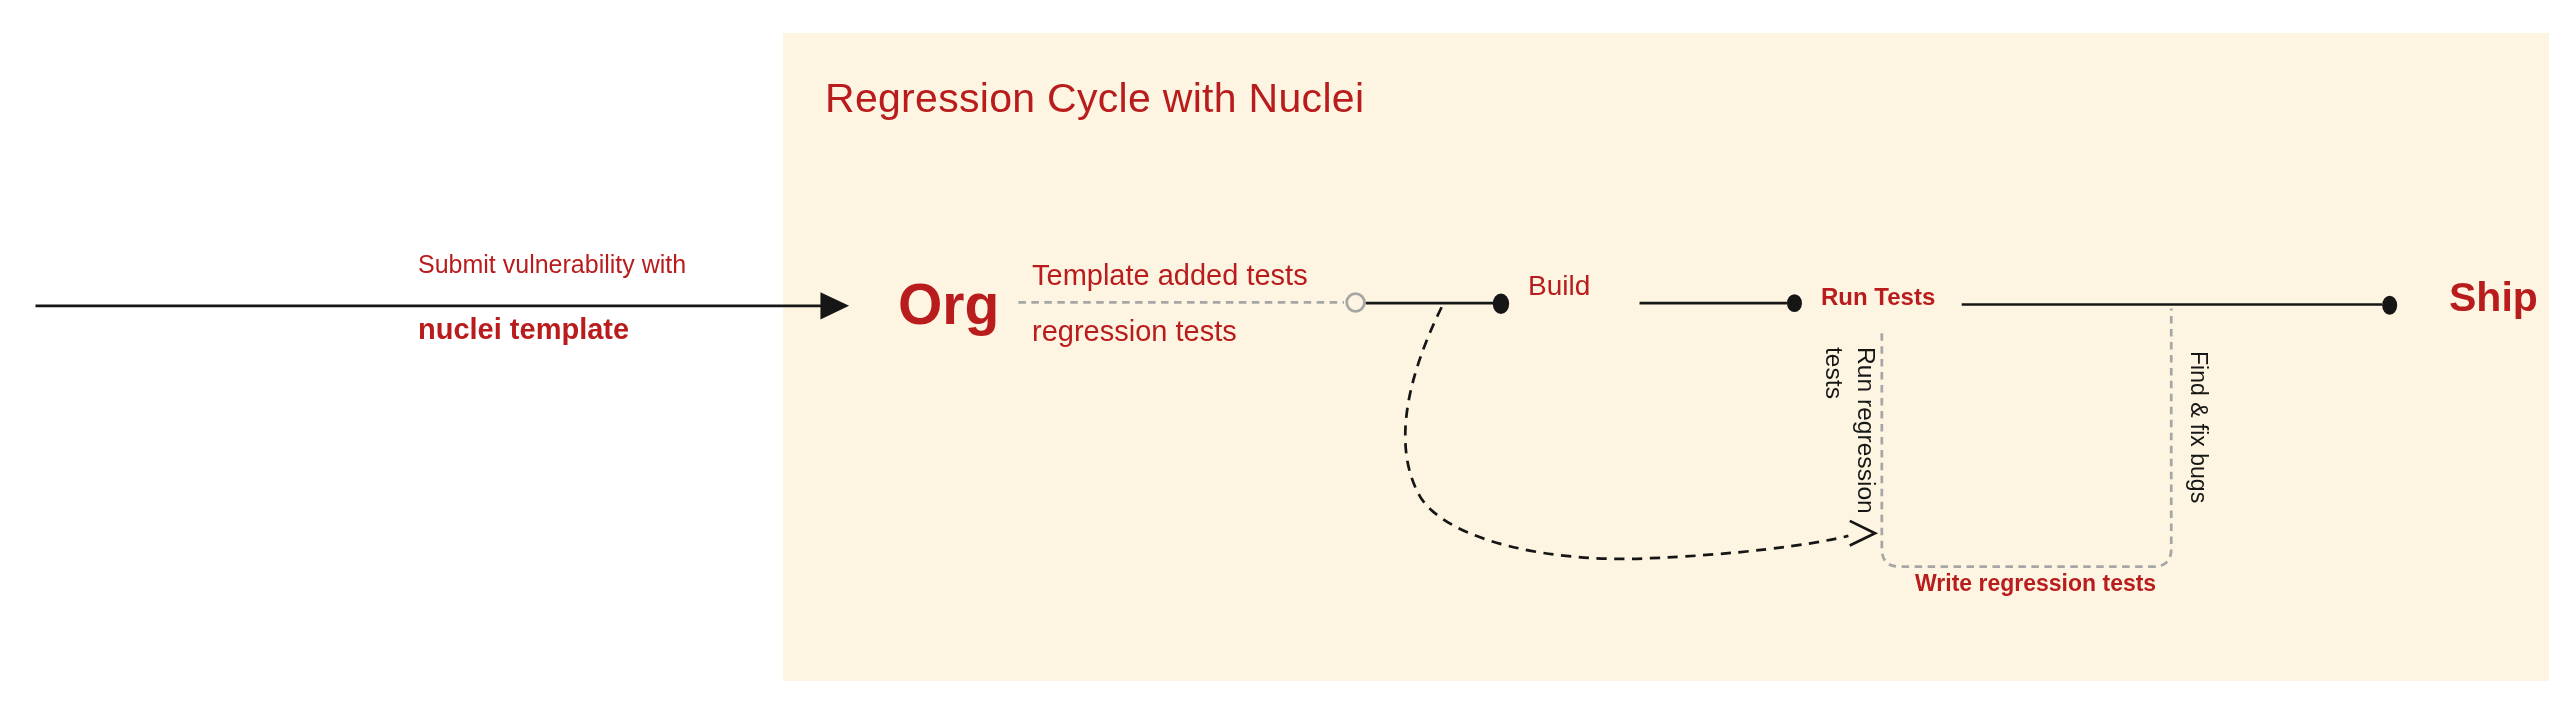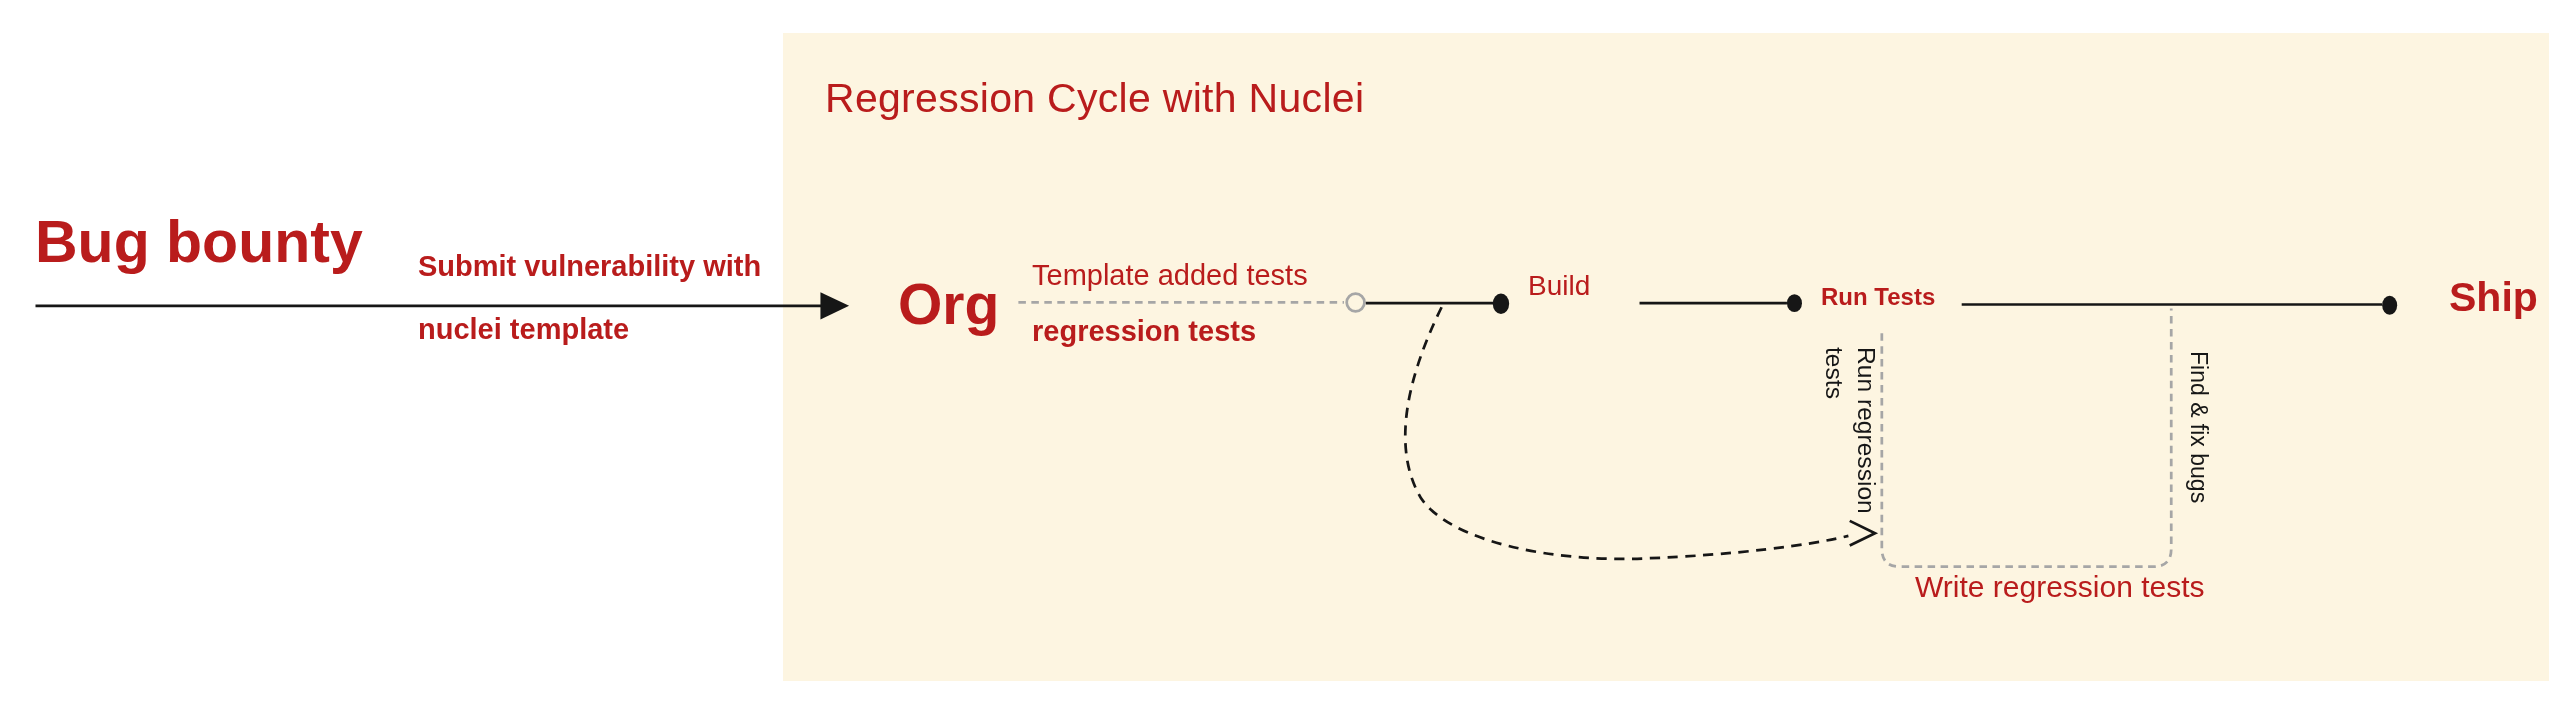--- a/index.html
+++ b/index.html
@@ -25,29 +25,29 @@
   }
   .txt {
     position: absolute;
     white-space: nowrap;
     line-height: 1;
     color: #b91c1c;
   }
   .title        { left: 825px; top: 78px; font-size: 41px; font-weight: 400; letter-spacing: 0.3px; }
   .actor-l1     { left: 35px;  top: 213px; font-size: 59px; font-weight: 700; }
   .actor-l2     { left: 35px;  top: 325px; font-size: 59px; font-weight: 700; }
-  .submit-l1    { left: 418px; top: 252px; font-size: 29px; font-weight: 700; }
+  .submit-l1    { left: 418px; top: 252px; font-size: 25px; font-weight: 400; }
   .submit-l2    { left: 418px; top: 315px; font-size: 29px; font-weight: 700; }
   .org-label    { left: 898px; top: 268px; font-size: 57px; font-weight: 700; margin-top: 8px; }
   .template-l1  { left: 1032px; top: 261px; font-size: 29px; font-weight: 400; }
-  .template-l2  { left: 1032px; top: 317px; font-size: 29px; font-weight: 700; }
+  .template-l2  { left: 1032px; top: 317px; font-size: 29px; font-weight: 400; }
   .build-label  { left: 1528px; top: 272px; font-size: 28px; font-weight: 400; }
   .runtests-label { left: 1821px; top: 285px; font-size: 24px; font-weight: 700; }
   .ship-label   { left: 2412px; top: 277px; font-size: 41px; font-weight: 700; margin-left: 37px; }
-  .write-label  { left: 1915px; top: 572px; font-size: 30px; font-weight: 400; text-align: right; }
+  .write-label  { left: 1915px; top: 572px; font-size: 23px; font-weight: 700; text-align: right; }
   .vtext {
     position: absolute;
     writing-mode: vertical-rl;
     white-space: nowrap;
     color: #161616;
   }
   .run-regression-label { left: 1818px; top: 347px; font-size: 24.6px; line-height: 1.3; }
   .run-regression-label span { display: block; }
   .findfix-label { left: 2184px; top: 351px; font-size: 23px; line-height: 1.2; }
 </style>
@@ -72,21 +72,20 @@
     <ellipse cx="2629" cy="444" rx="11" ry="13" fill="#161616"></ellipse>
     <line x1="2874" y1="446" x2="3490" y2="446" stroke="#161616" stroke-width="4"></line>
     <ellipse cx="3501" cy="447" rx="11" ry="14" fill="#161616"></ellipse>
 
     <path d="M 2112 450 C 2058 560 2040 660 2082 730 C 2124 792 2270 824 2410 818 C 2540 813 2650 799 2708 785" fill="none" stroke="#161616" stroke-width="4" stroke-dasharray="15 11"></path>
     <path d="M 2710 763 L 2747 781 L 2710 799" fill="none" stroke="#161616" stroke-width="4"></path>
 
     <path d="M 2757 488 L 2757 804 Q 2757 830 2783 830 L 3155 830 Q 3181 830 3181 804 L 3181 452" fill="none" stroke="#a6a6a6" stroke-width="4" stroke-dasharray="11 8"></path>
   </svg>
 
-  <div class="txt actor-l1">Bug bounty</div>
 
   <div class="txt submit-l1">Submit vulnerability with</div>
   <div class="txt submit-l2">nuclei template</div>
 
   <div class="txt title">Regression Cycle with Nuclei</div>
 
   <div class="txt org-label">Org</div>
   <div class="txt template-l1">Template added tests</div>
   <div class="txt template-l2">regression tests</div>
   <div class="txt build-label">Build</div>

